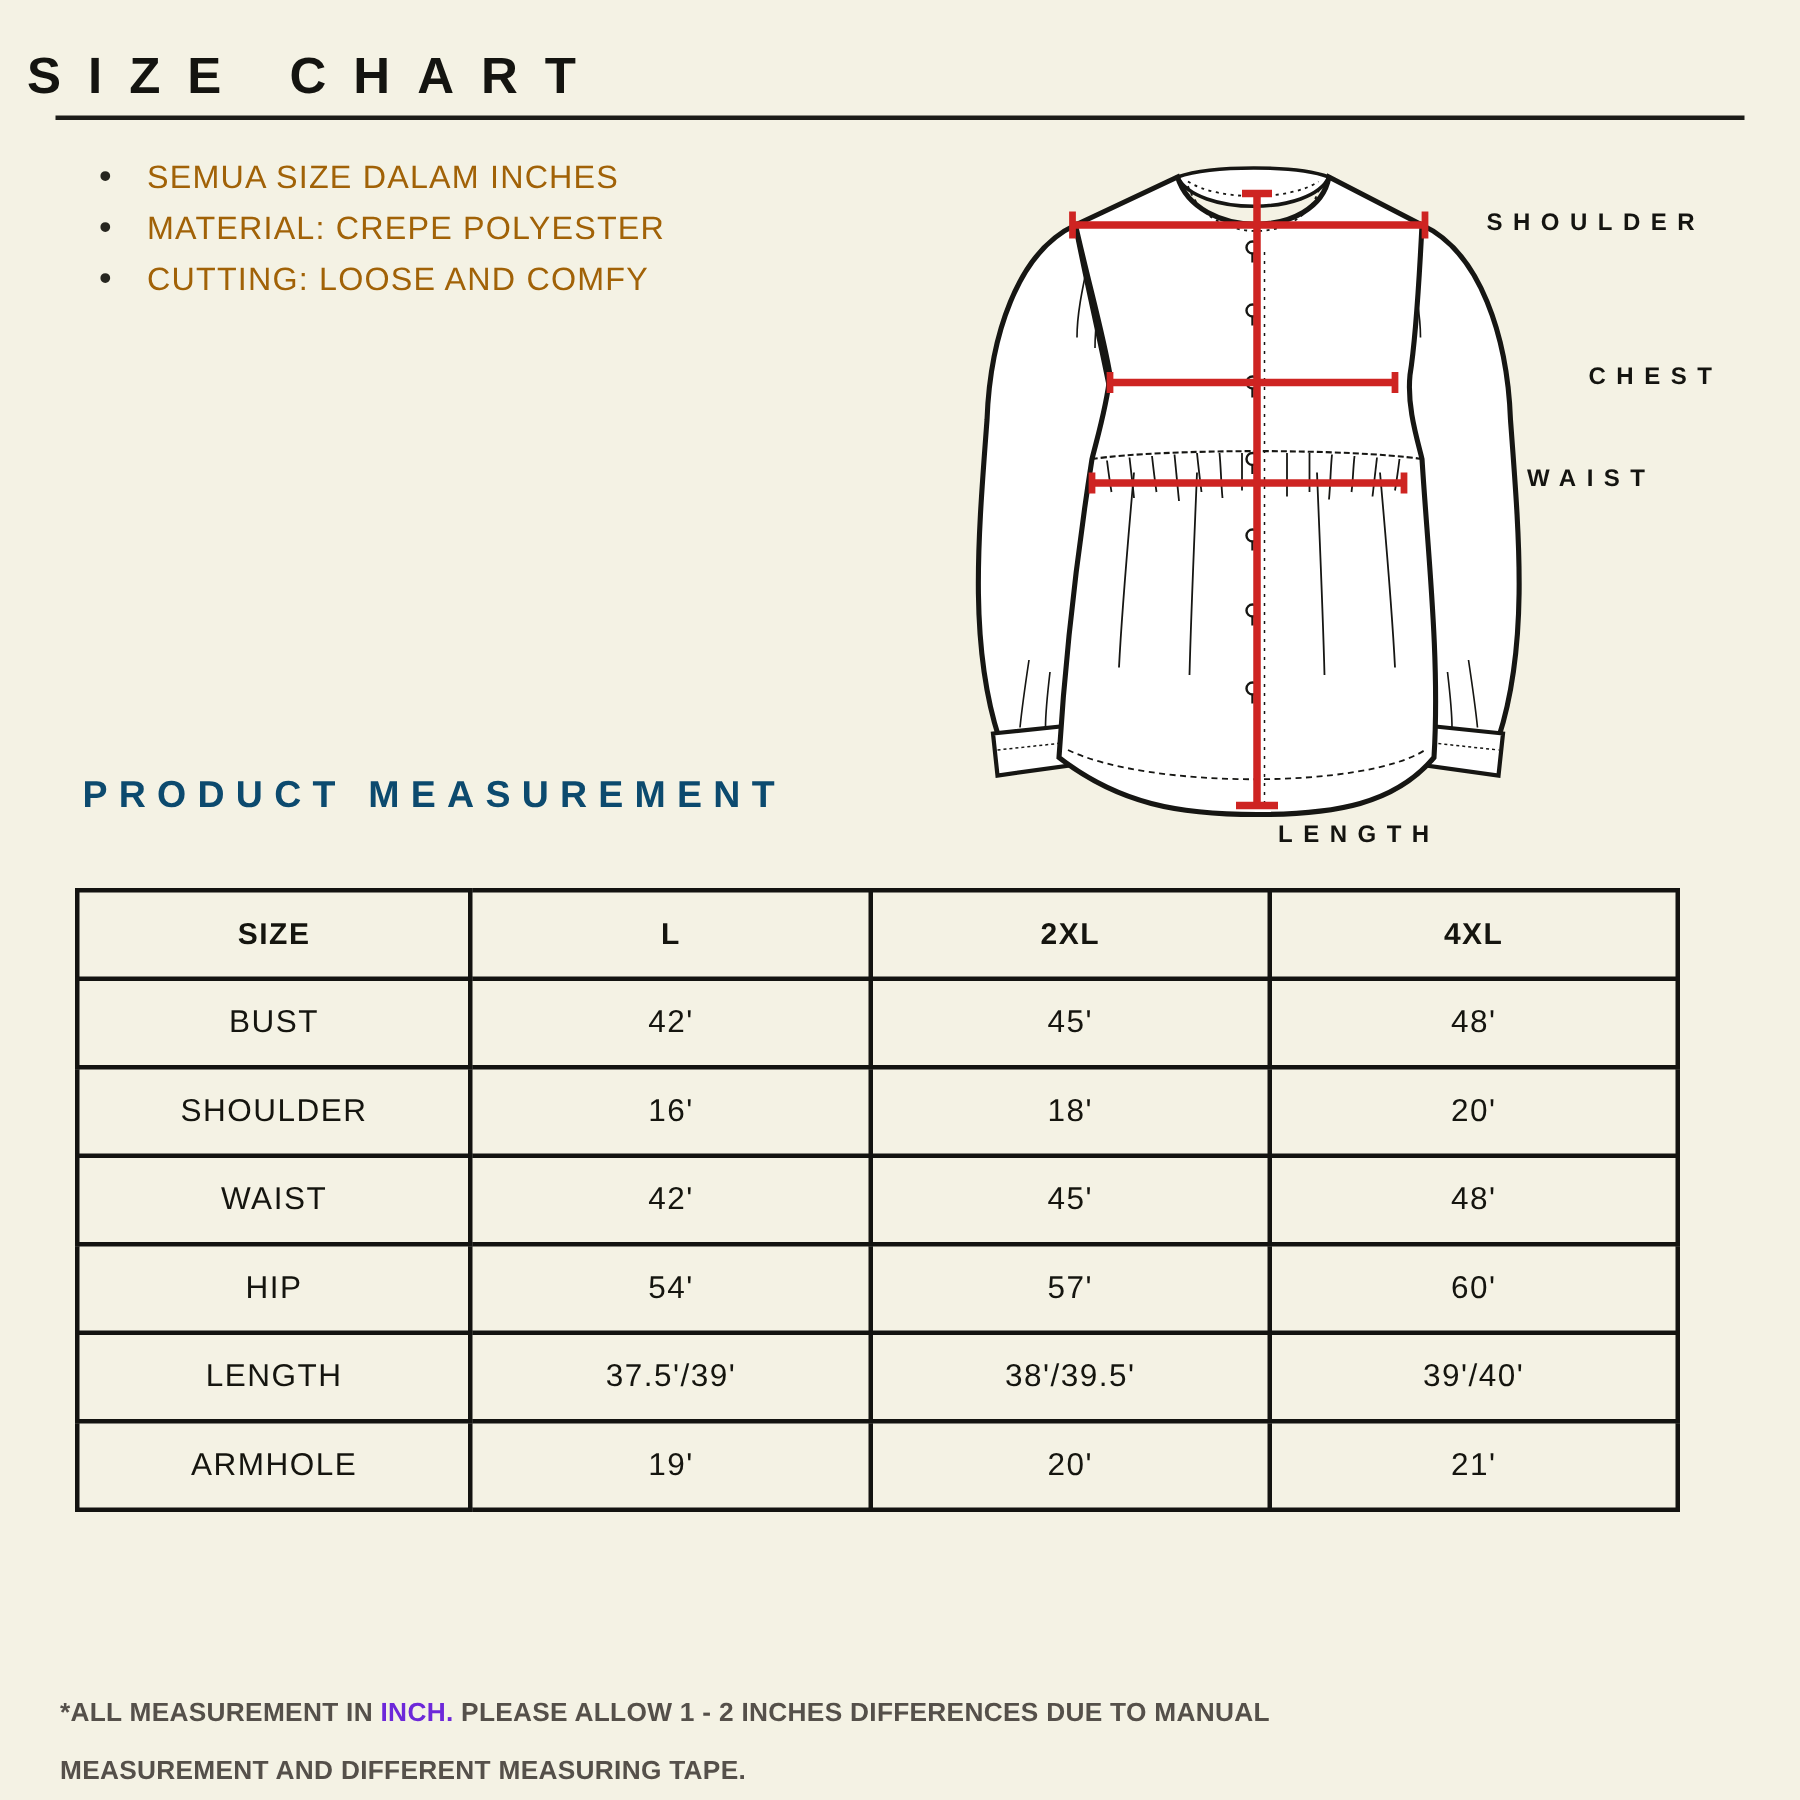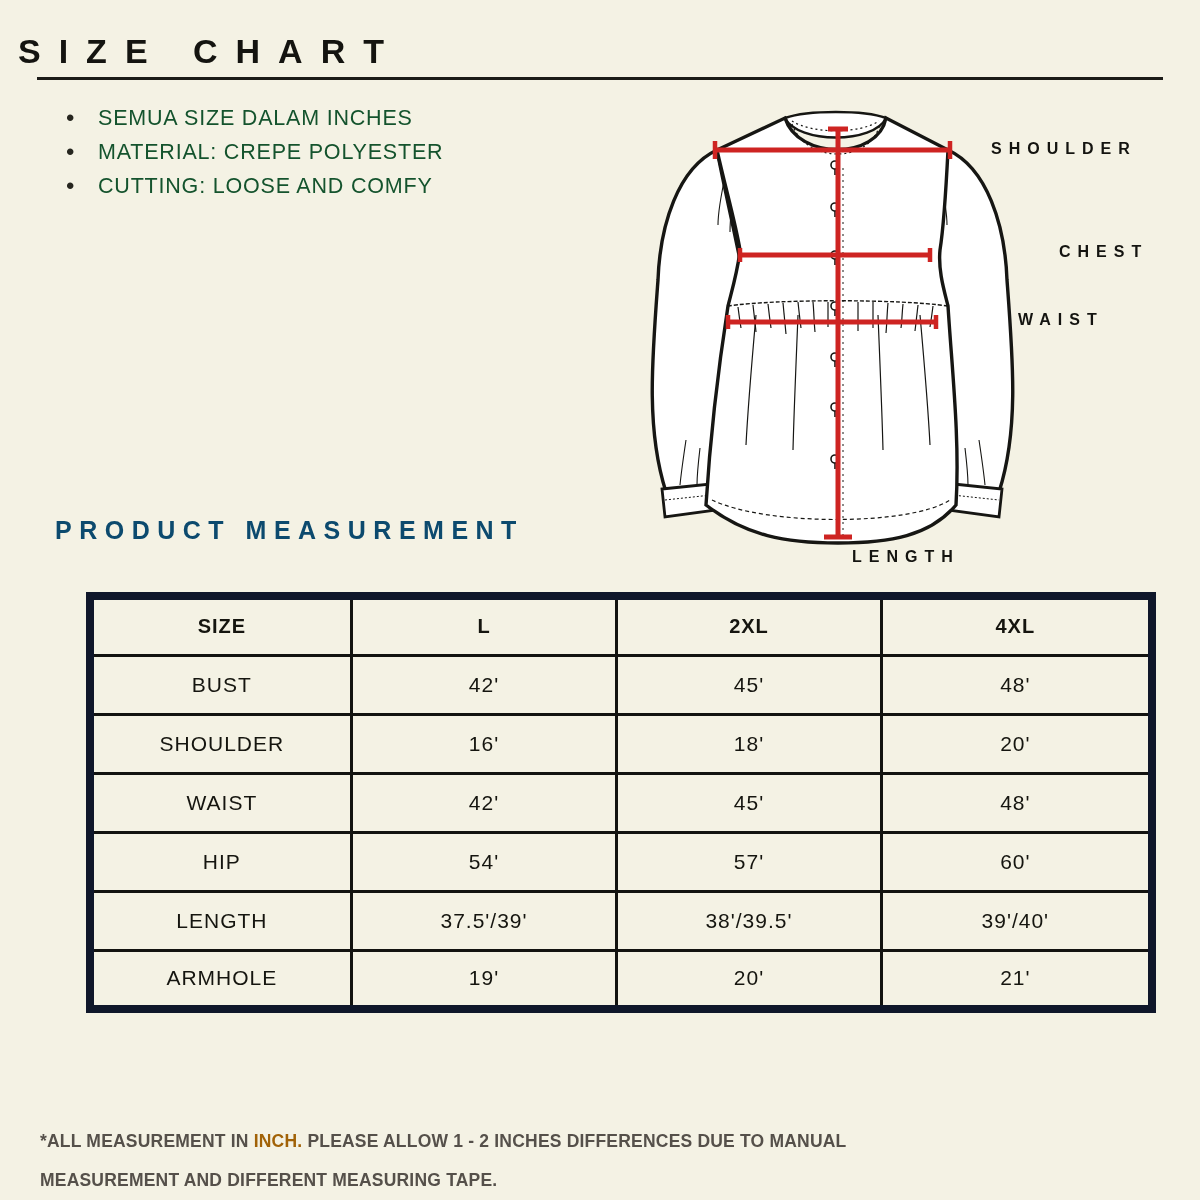--- a/index.html
+++ b/index.html
@@ -16,21 +16,21 @@
     letter-spacing:18px; text-indent:18px; color:#141410;
   }
   .divider {
     position:absolute; top:77px; left:37px; right:37px; height:3px;
     background:#1c1c18;
   }
   
   .bullets { position:absolute; top:101px; left:64px; list-style:none; }
   .bullets li {
     position:relative; padding-left:34px; font-size:21.5px;
-    letter-spacing:0.8px; color:#14532d; line-height:34px; font-weight:400;
+    letter-spacing:0.8px; color:#a16207; line-height:34px; font-weight:400;
   }
   .bullets li::before {
     content:"\2022"; position:absolute; left:2px; top:0;
     font-size:24px; line-height:34px; color:#26261f;
   }
   
   .diagram-svg { position:absolute; left:626px; top:110px; width:418px; height:440px; }
   .diag-label {
     position:absolute; font-size:16px; font-weight:700;
     letter-spacing:7px; color:#141410; white-space:nowrap;
@@ -41,36 +41,35 @@
   .lbl-length   { left:852px;  top:548px; }
   
   .section-heading {
     position:absolute; left:55px; top:516px;
     font-size:25px; font-weight:700; letter-spacing:7.5px; color:#0c4a6e;
   }
   
   .size-table {
     position:absolute; left:50px; top:592px; width:1070px;
     border-collapse:collapse; table-layout:fixed;
-    border:8px solid #0f172a;
-    margin-left:36px;
+    border:3px solid #0f172a;
   }
   .size-table th, .size-table td {
     border:3px solid #131310; text-align:center; vertical-align:middle;
     height:59px; color:#15150f; background:#f4f2e4;
   }
   .size-table th { font-size:20px; font-weight:700; letter-spacing:1px; }
   .size-table td { font-size:21px; font-weight:400; letter-spacing:1px; }
   
   .footnote {
     position:absolute; left:40px; top:1122px; width:820px;
     font-size:17.5px; font-weight:700; letter-spacing:0.2px;
     color:#55504a; line-height:39px;
   }
-  .footnote .hl { color:#a16207; }
+  .footnote .hl { color:#6d28d9; }
   .brand {
     position:absolute; right:32px; top:1126px;
     font-size:45px; font-weight:700; letter-spacing:2px; white-space:nowrap;
   }
   .bz0 { color:#7b4442; } .bz1 { color:#5b8290; } .bz2 { color:#67606f; }
   .bz3 { color:#f2c49d; } .bz4 { color:#9a90a1; }
 </style>
 </head>
 <body>
 

